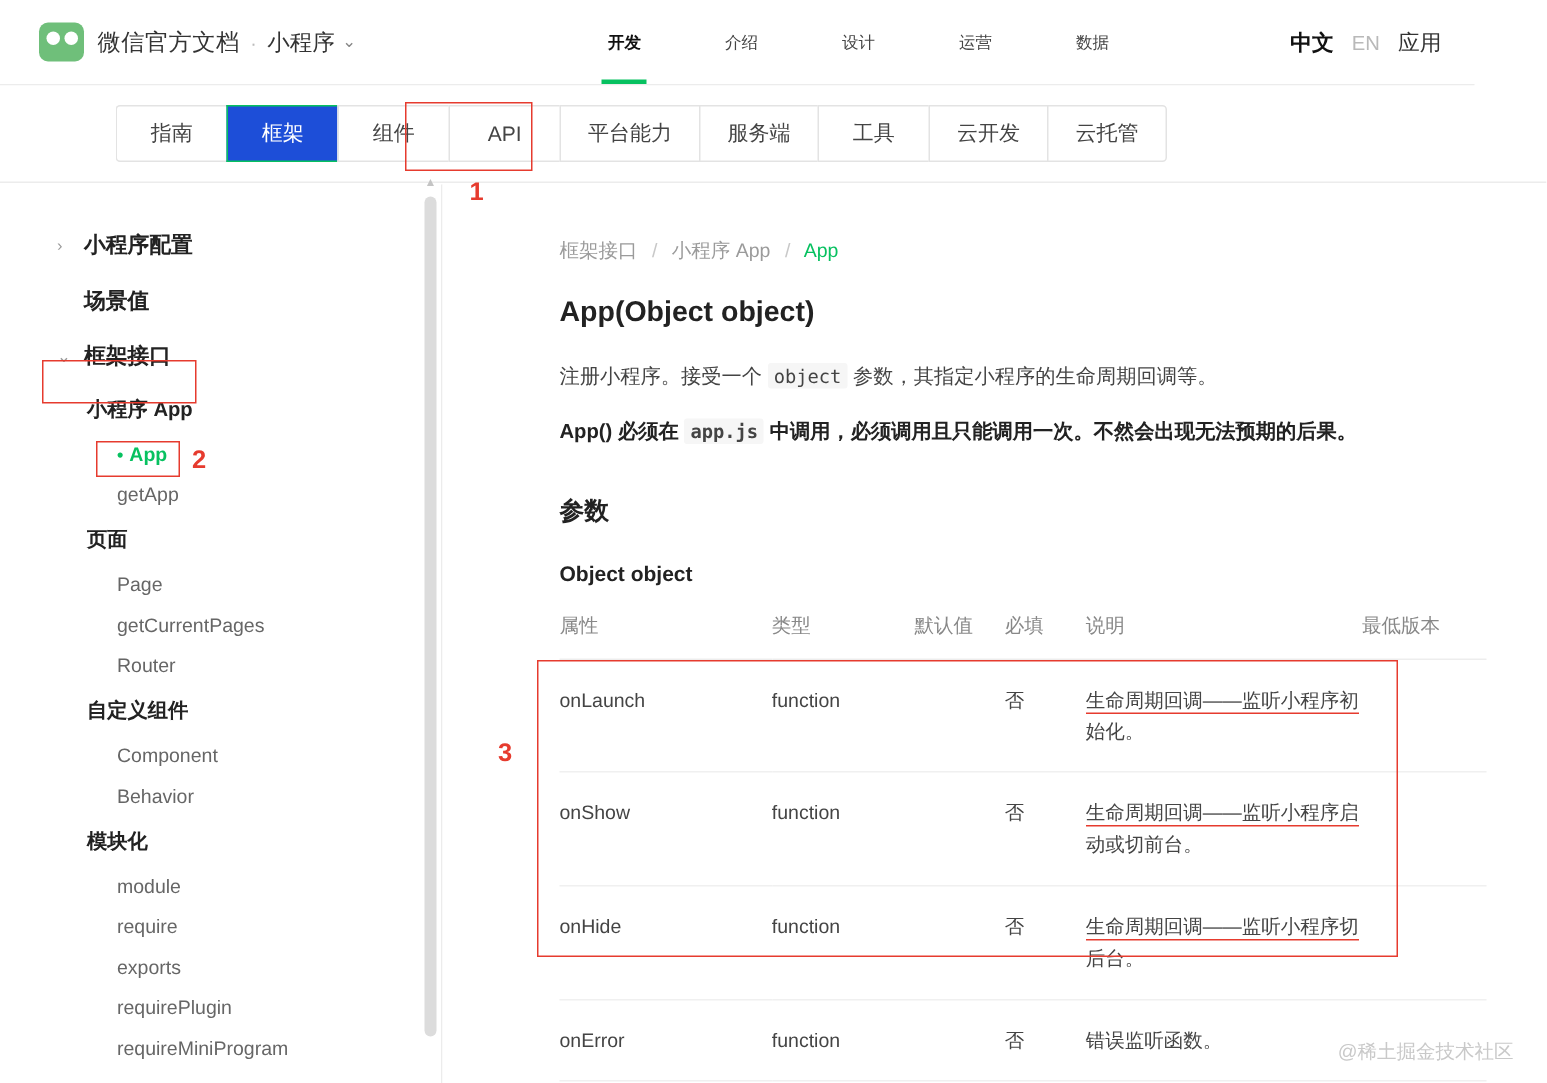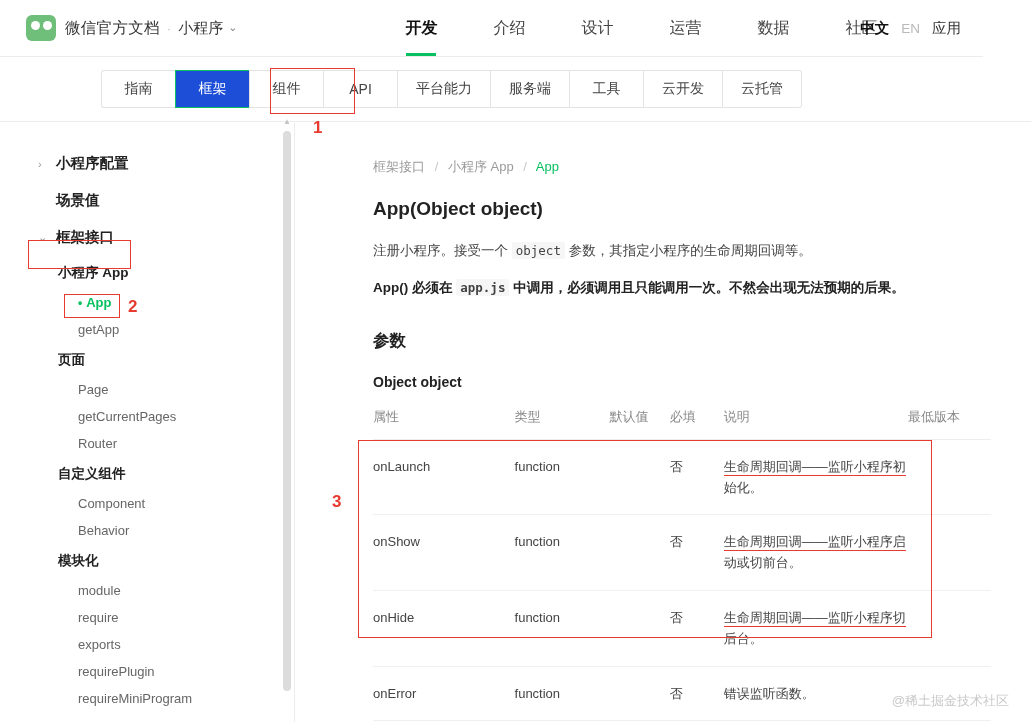--- a/index.html
+++ b/index.html
@@ -66,21 +66,21 @@
     transform: translateY(-1px);
   }
 
   .nav {
     display: flex;
     align-items: center;
     margin-left: 140px;
     height: 100%;
   }
   .nav-item {
-    font-size: 16px;
+    font-size: 11px;
     color: #444;
     padding: 0 28px;
     height: 100%;
     display: flex; align-items: center;
     position: relative;
     cursor: pointer;
   }
   .nav-item.active {
     color: #111;
     font-weight: bold;
@@ -108,21 +108,21 @@
   .subnav {
     position: absolute;
     top: 57px; left: 0;
     width: 1031px; height: 65px;
     background: #fff;
     border-bottom: 1px solid #ececec;
     display: flex; align-items: center;
   }
   .subnav-inner {
     display: flex;
-    margin-left: 101px;
+    margin-left: 77px;
     align-items: flex-end;
   }
   .tab {
     height: 38px;
     min-width: 74px;
     padding: 0 18px;
     border: 1px solid #e3e3e3;
     border-right: none;
     background: #fff;
     color: #444;
@@ -323,21 +323,20 @@
       <span class="brand-sub">小程序</span>
       <span class="caret-down">⌄</span>
     </div>
 
     <div class="nav">
       <div class="nav-item active">开发</div>
       <div class="nav-item">介绍</div>
       <div class="nav-item">设计</div>
       <div class="nav-item">运营</div>
       <div class="nav-item">数据</div>
-      <div class="nav-item">社区</div>
     </div>
 
     <div class="lang">
       <span class="zh">中文</span>
       <span class="en">EN</span>
       <span class="app">应用</span>
     </div>
   </div>
 
   <div class="subnav">

